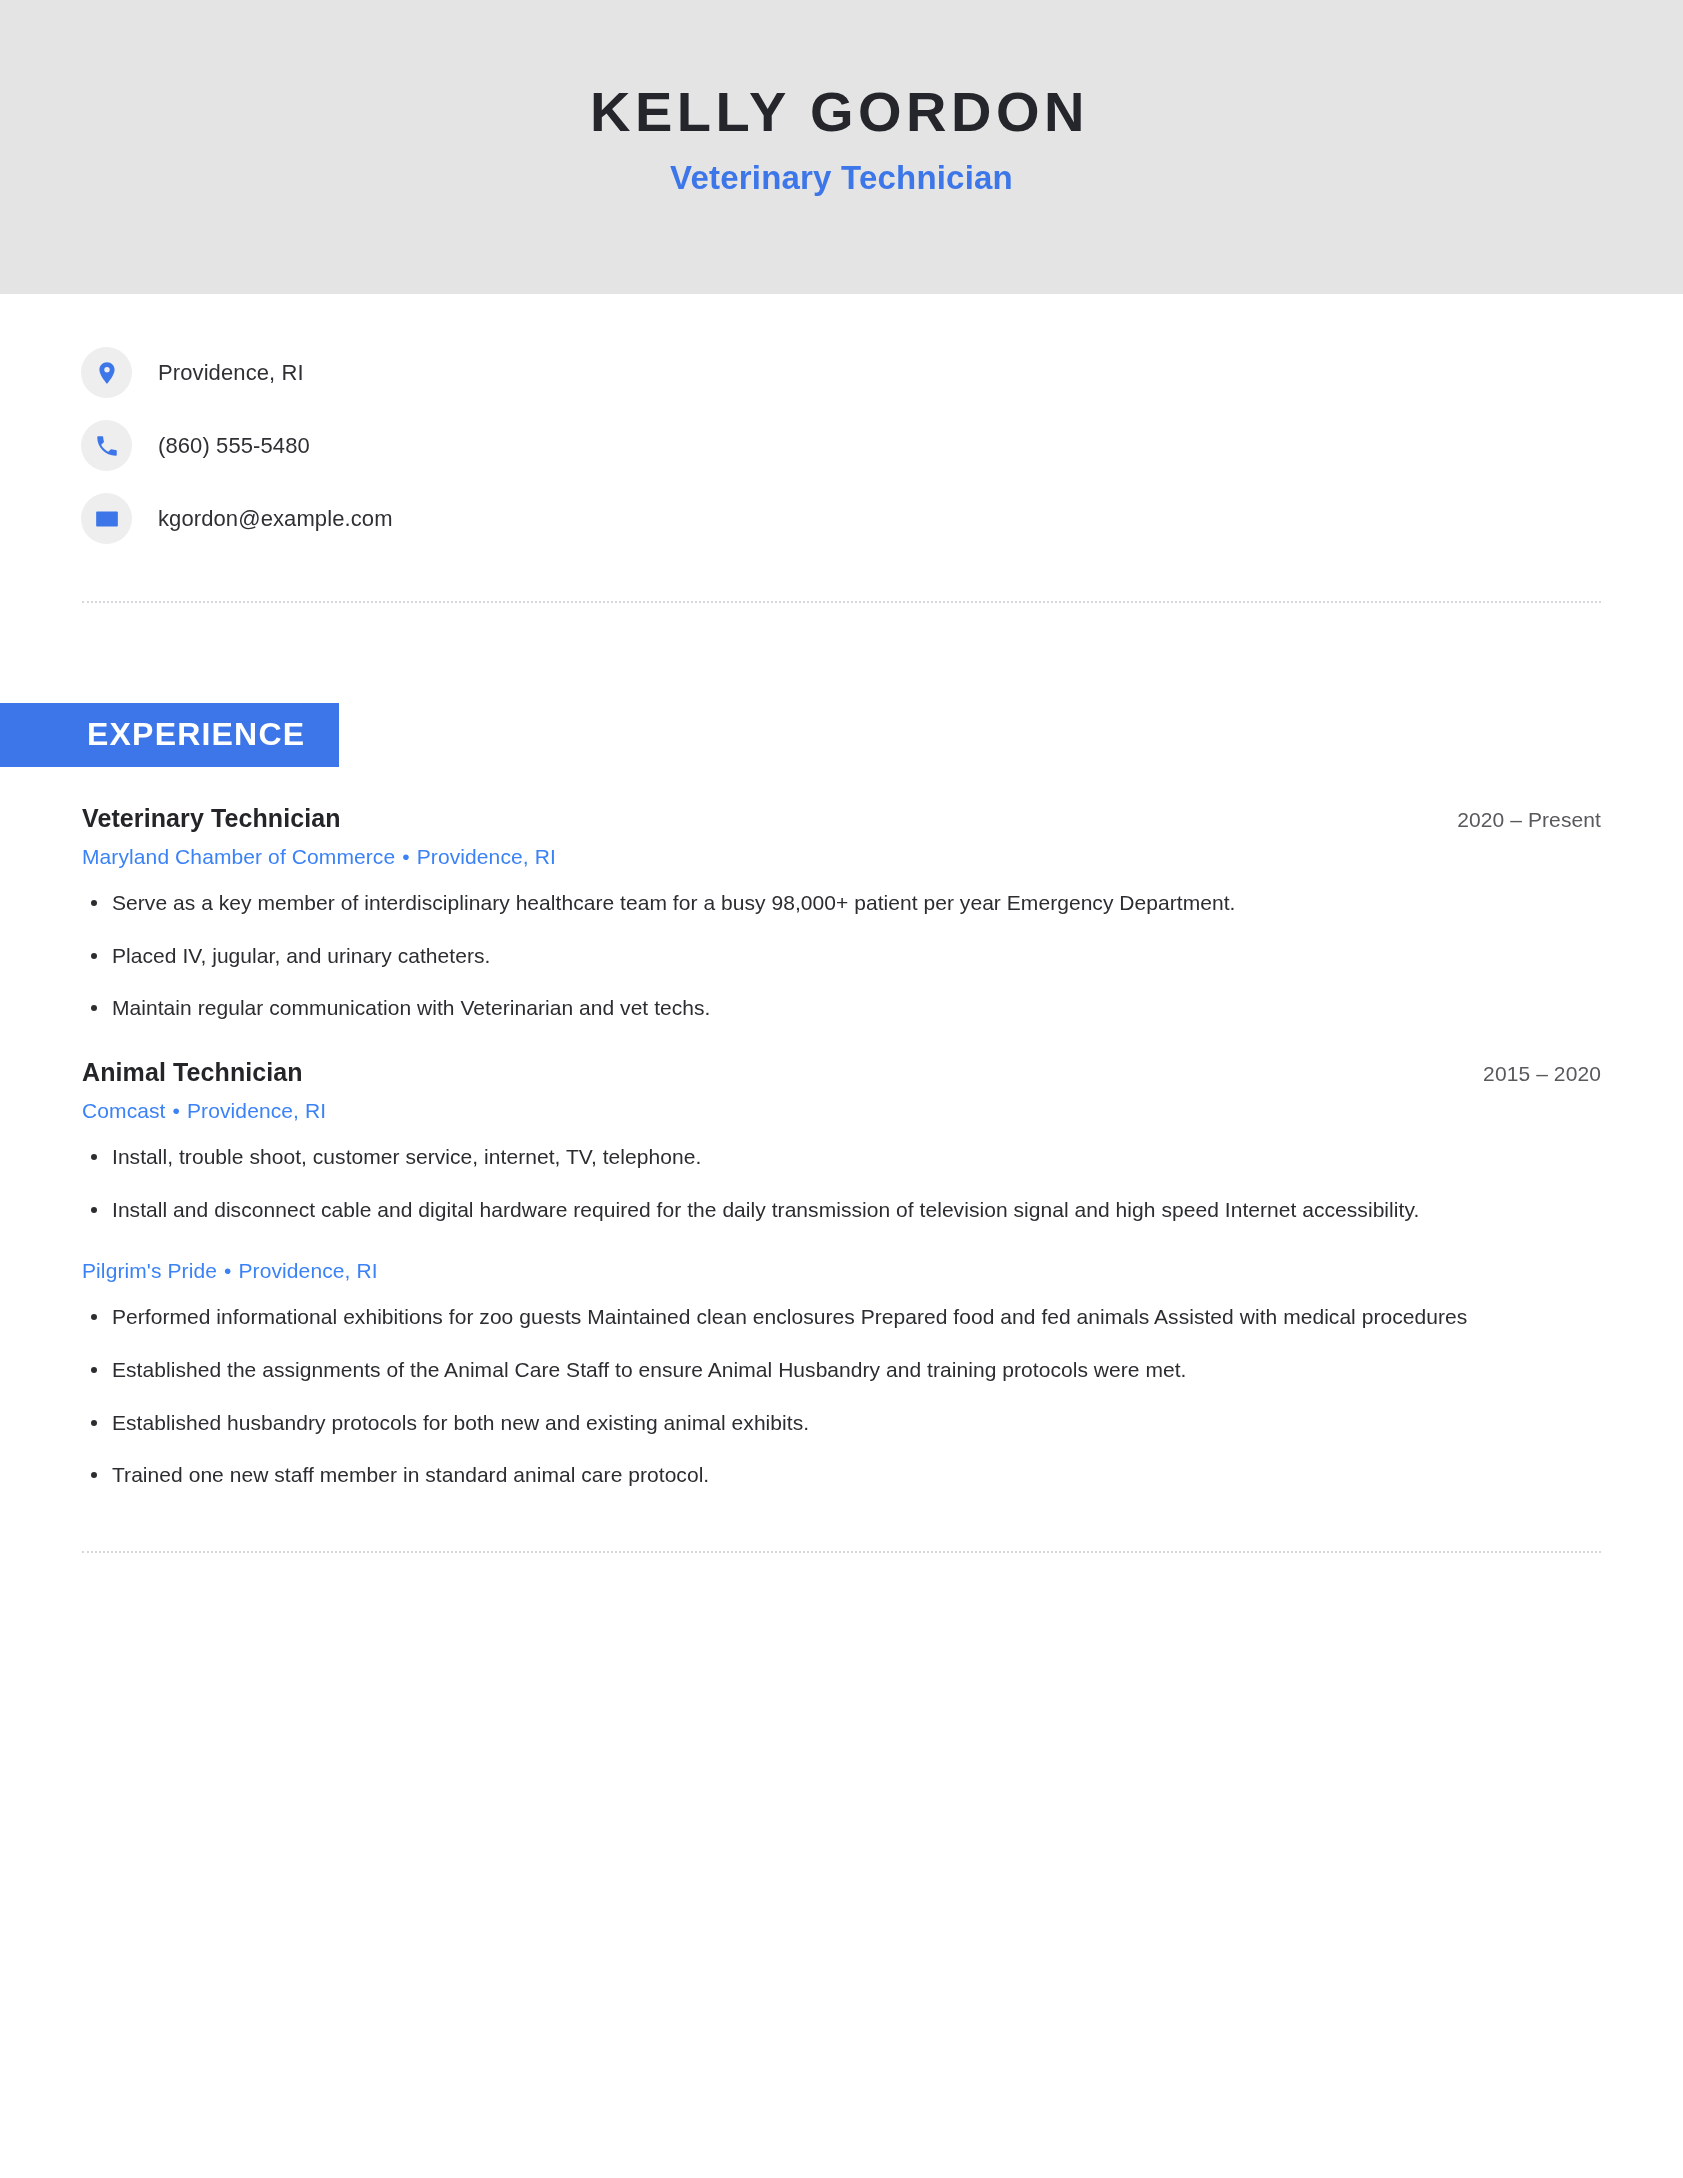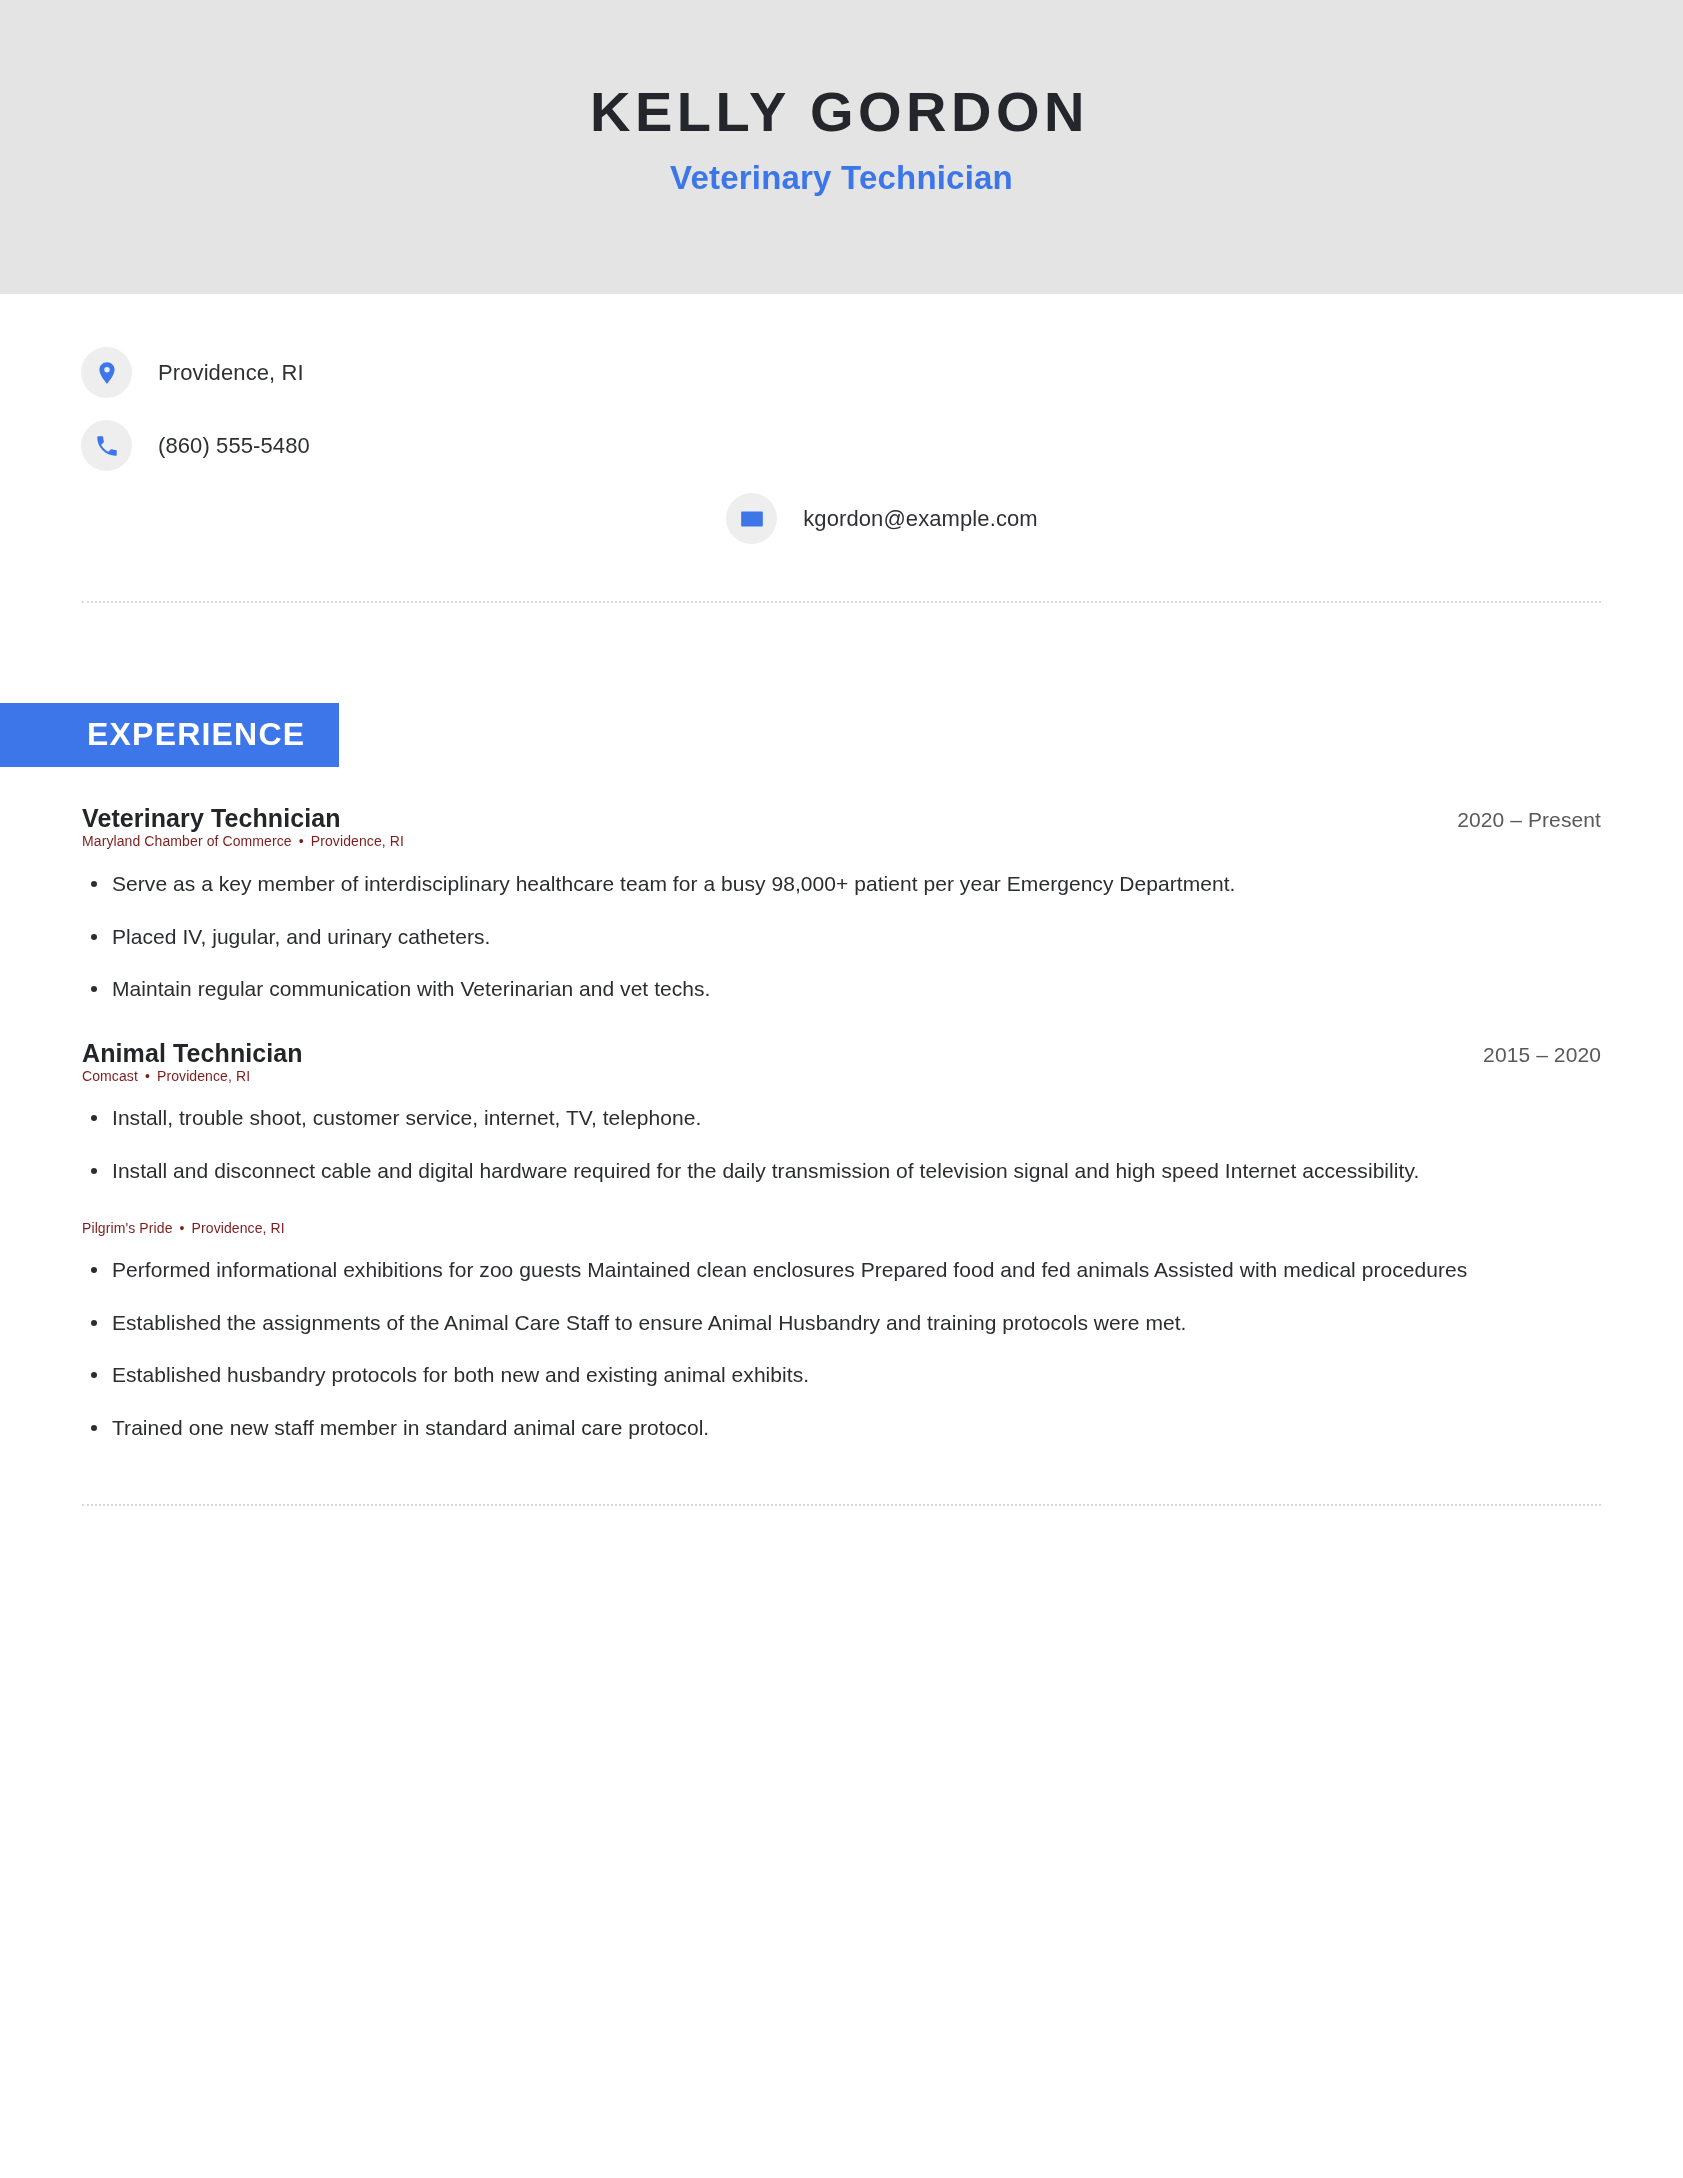--- a/index.html
+++ b/index.html
@@ -57,21 +57,21 @@
   
   .contact-block {
     padding: 53px 0 0 81px;
   }
   .contact-row {
     display: flex;
     align-items: center;
     height: 51px;
     margin-bottom: 22px;
   }
-  .contact-row:last-child { margin-bottom: 0; justify-content: center; }
+  .contact-row:last-child { margin-bottom: 0; }
   .icon-badge {
     width: 51px;
     height: 51px;
     border-radius: 50%;
     background: #eeeeef;
     display: flex;
     align-items: center;
     justify-content: center;
     flex: 0 0 auto;
   }
@@ -128,22 +128,23 @@
   }
   .entry-dates {
     font-size: 21px;
     color: #58595c;
     letter-spacing: 0.1px;
     white-space: nowrap;
     padding-left: 30px;
     line-height: 1.2;
   }
   .entry-sub {
-    font-size: 14px;
-    color: #7f1d1d;
+    margin-top: 11px;
+    font-size: 21px;
+    color: #3b82f6;
     letter-spacing: 0.1px;
     line-height: 1.2;
   }
   .entry-sub .sep { padding: 0 7px; }
 
   .bullets {
     list-style: none;
     margin: 20px 0 0 0;
     padding: 0;
   }

